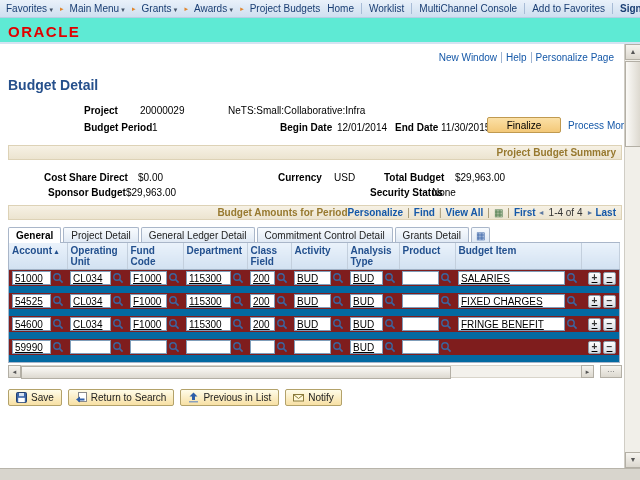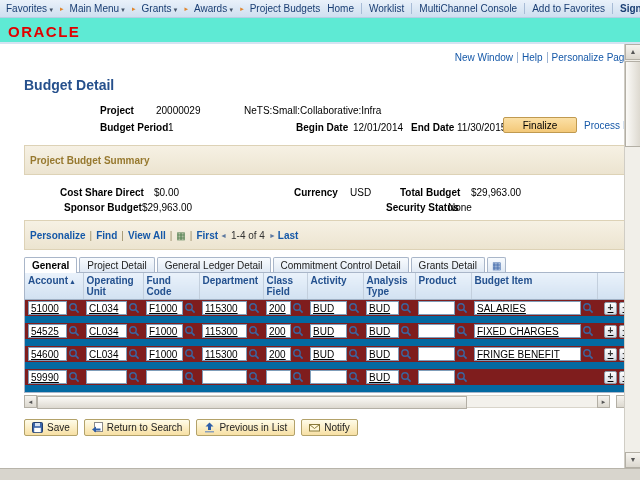--- a/index.html
+++ b/index.html
@@ -21,39 +21,39 @@
   .toplink:first-child { border-left:none; }
   .toplink.bold { font-weight:bold; }
 
   
   .brandbar { position:absolute; top:18px; left:0; width:640px; height:26px; background:#5eead4;
     border-bottom:2px solid #d5e3f2; }
   .oracle { position:absolute; left:8px; top:5px; color:#e00000; font-weight:bold;
     font-size:15px; letter-spacing:1.5px; }
 
   
-  .content { position:absolute; top:46px; left:16px; width:624px; height:422px; background:#fff; }
+  .content { position:absolute; top:46px; left:0; width:624px; height:422px; background:#fff; }
   .pagelinks { text-align:right; font-size:10px; color:#1558a8; padding:6px 6px 0 0;
     display:flex; justify-content:flex-end; }
   .pagelink { padding:0 4px; border-left:1px solid #9eb4d2; }
   .pagelink:first-child { border-left:none; }
 
   .page-title { font-size:14px; font-weight:bold; color:#26508c; margin:14px 0 0 8px; }
 
   .lbl { font-weight:bold; font-size:10px; color:#000; white-space:nowrap; }
   .val { font-size:10px; color:#000; white-space:nowrap; }
   .link { font-size:10px; color:#1558a8; white-space:nowrap; cursor:pointer; }
 
   .headfields { position:relative; height:36px; margin-top:12px; font-size:10px; }
   .hf { position:absolute; }
 
-  .sectionbar { margin:4px 8px 0 8px; width:614px; height:30px;
+  .sectionbar { margin:4px 8px 0 8px; width:614px; height:15px;
     background:linear-gradient(#f6f1e4,#ece4d0); border:1px solid #ddd2b6;
     font-size:10px; font-weight:bold; color:#97792f; padding:1px 5px;
-    display:flex; justify-content:flex-start; align-items:center; }
+    display:flex; justify-content:flex-end; align-items:center; }
 
   .sumfields { position:relative; height:33px; margin-top:8px; font-size:10px; }
 
   
   .gridlinks { display:flex; align-items:center; font-weight:normal; font-size:10px; }
   .glink { color:#1558a8; cursor:pointer;font-weight:bold; }
   .gsep { color:#9a8d66; margin:0 4px; font-weight:normal; }
   .gtext { color:#333; margin:0 2px; }
   .pgarrow { color:#5c78a0; font-size:7px; margin:0 2px; }
   .dl-icon { color:#4a7a4a; font-size:10px; }
@@ -189,20 +189,21 @@
       <span class="hf lbl" style="left:384px; top:4px;">Total Budget</span>
       <span class="hf val" style="left:455px; top:4px;">$29,963.00</span>
 
       <span class="hf lbl" style="left:48px;  top:19px;">Sponsor Budget</span>
       <span class="hf val" style="left:126px; top:19px;">$29,963.00</span>
       <span class="hf lbl" style="left:370px; top:19px;">Security Status</span>
       <span class="hf val" style="left:432px; top:19px;">None</span>
     </div>
 
     <div class="sectionbar">
+      <span>Budget Amounts for Period</span>
       <span class="gridlinks">
         <span class="glink">Personalize</span>
         <span class="gsep">|</span>
         <span class="glink">Find</span>
         <span class="gsep">|</span>
         <span class="glink">View All</span>
         <span class="gsep">|</span>
         <span class="dl-icon">▦</span>
         <span class="gsep">|</span>
         <span class="glink">First</span>

